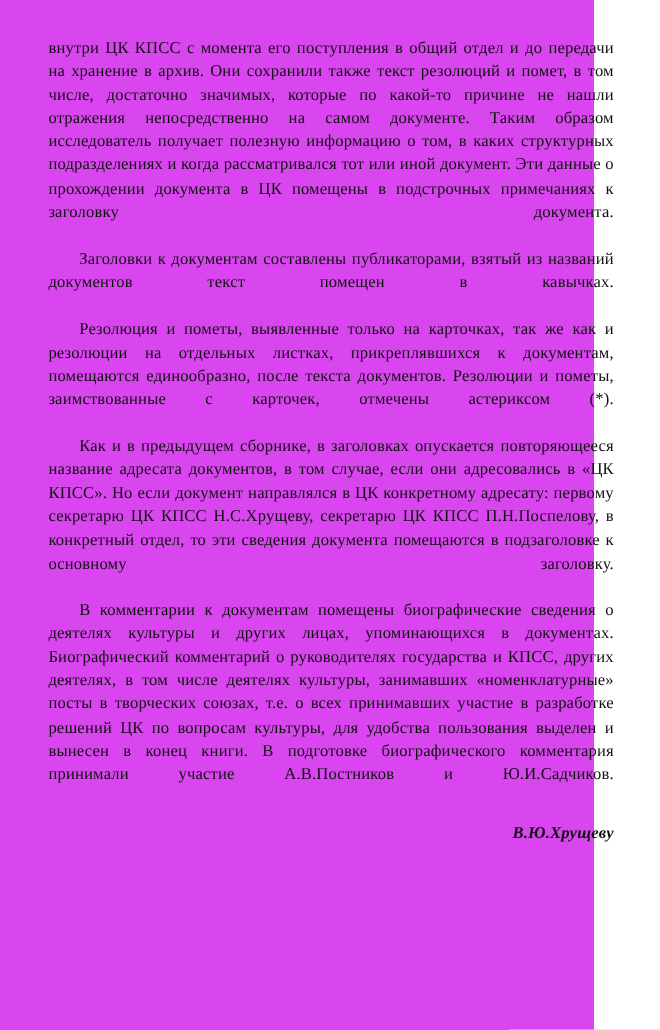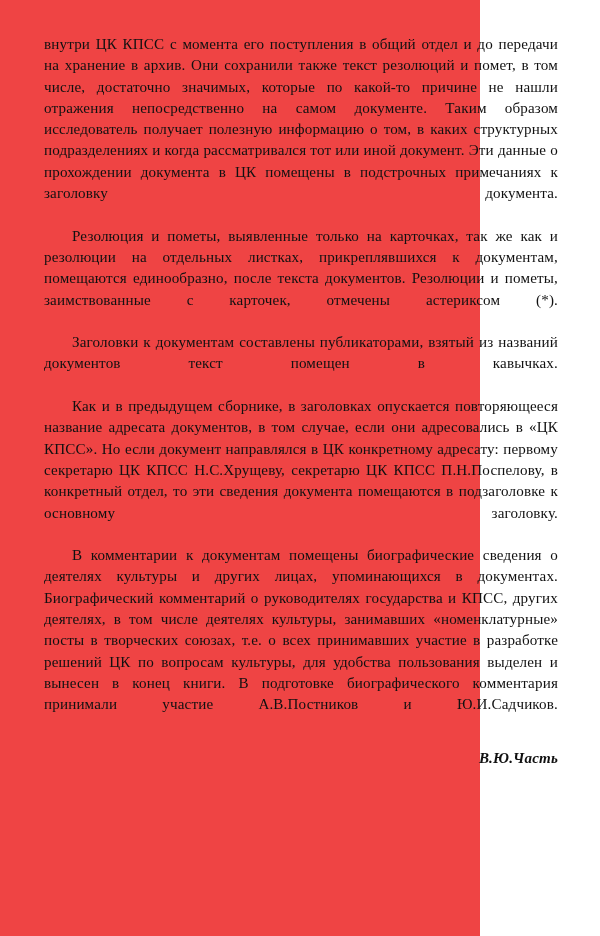--- a/index.html
+++ b/index.html
@@ -16,23 +16,23 @@
     font-family: "Liberation Serif", "DejaVu Serif", serif;
     color: #111111;
     -webkit-font-smoothing: antialiased;
   }
 
   
   #page {
     position: absolute;
     left: 0;
     top: 0;
-    width: 480px;
+    width: 540px;
     height: 936px;
-    background: #ef4444;
+    background: #d946ef;
   }
 
   #text-column {
     position: absolute;
     left: 44px;
     top: 34px;
     width: 514px;
   }
 
   p.para {
@@ -75,27 +75,27 @@
 </style>
 </head>
 <body>
 
 <div id="page">
 
   <div id="text-column">
 
     <p class="para continuation">внутри ЦК КПСС с момента его поступления в общий отдел и до передачи на хранение в архив. Они сохранили также текст резолюций и помет, в том числе, достаточно значимых, которые по какой-то причине не нашли отражения непосредственно на самом документе. Таким образом исследователь получает полезную информацию о том, в каких структурных подразделениях и когда рассматривался тот или иной документ. Эти данные о прохождении документа в ЦК помещены в подстрочных примечаниях к заголовку документа.</p>
 
+    <p class="para">Заголовки к документам составлены публикаторами, взятый из названий документов текст помещен в кавычках.</p>
+
     <p class="para">Резолюция и пометы, выявленные только на карточках, так же как и резолюции на отдельных листках, прикреплявшихся к документам, помещаются единообразно, после текста документов. Резолюции и пометы, заимствованные с карточек, отмечены астериксом (*).</p>
-
-    <p class="para">Заголовки к документам составлены публикаторами, взятый из названий документов текст помещен в кавычках.</p>
 
     <p class="para">Как и в предыдущем сборнике, в заголовках опускается повторяющееся название адресата документов, в том случае, если они адресовались в «ЦК КПСС». Но если документ направлялся в ЦК конкретному адресату: первому секретарю ЦК КПСС Н.С.Хрущеву, секретарю ЦК КПСС П.Н.Поспелову, в конкретный отдел, то эти сведения документа помещаются в подзаголовке к основному заголовку.</p>
 
 
 
     <p class="para">В комментарии к документам помещены биографические сведения о деятелях культуры и других лицах, упоминающихся в документах. Биографический комментарий о руководителях государства и КПСС, других деятелях, в том числе деятелях культуры, занимавших «номенклатурные» посты в творческих союзах, т.е. о всех принимавших участие в разработке решений ЦК по вопросам культуры, для удобства пользования выделен и вынесен в конец книги. В подготовке биографического комментария принимали участие А.В.Постников и Ю.И.Садчиков.</p>
 
   </div>
 
-  <div id="signature">В.Ю.Часть</div>
+  <div id="signature">В.Ю.Хрущеву</div>
 
 </div>
 
 </body></html>

